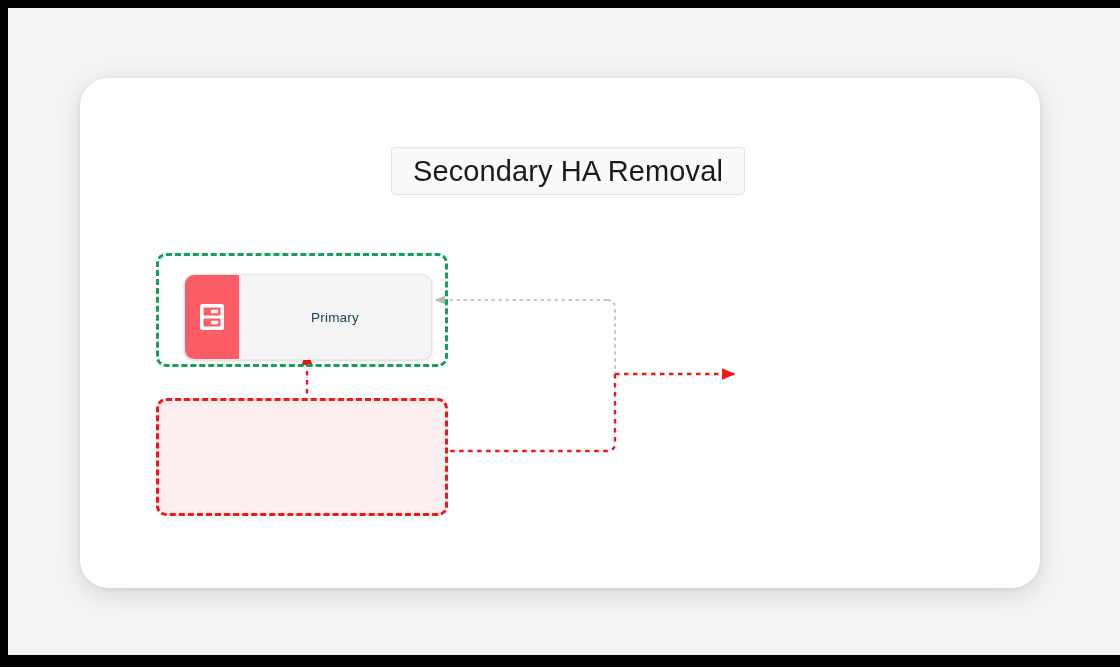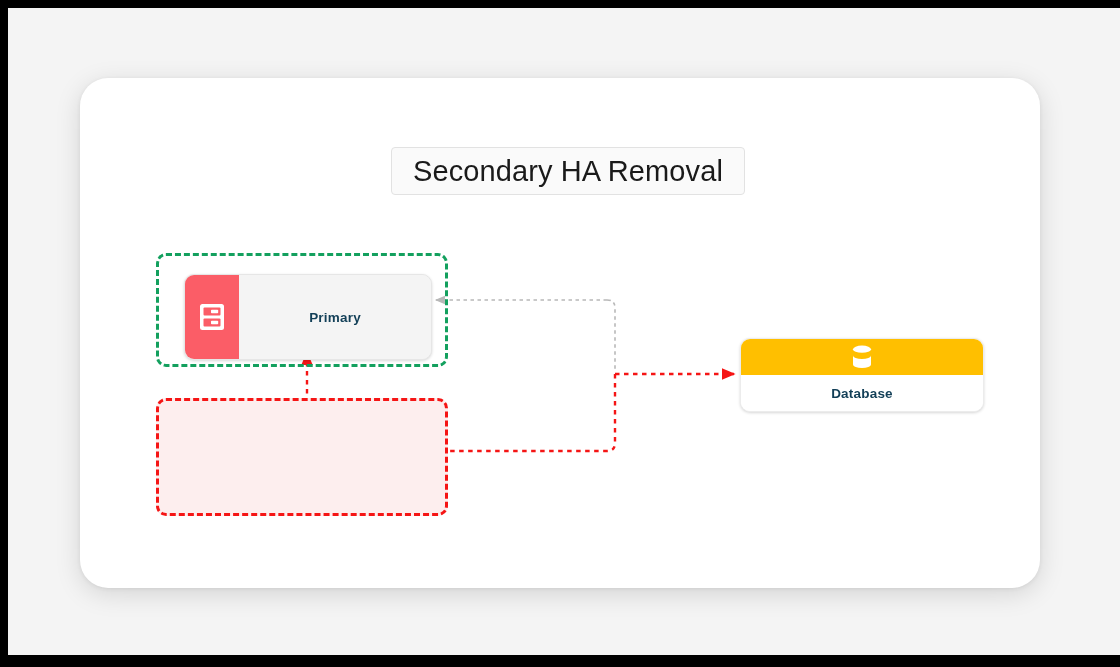--- a/index.html
+++ b/index.html
@@ -88,21 +88,21 @@
   .node-body {
     flex: 1;
     display: flex;
     align-items: center;
     justify-content: center;
     background: #f4f4f4;
   }
   .node-label {
     font-family: "Liberation Sans", sans-serif;
     font-size: 13.5px;
-    font-weight: bold;
+    font-weight: normal;
     color: #123f57;
     letter-spacing: 0.2px;
   }
   .node-db {
     display: flex;
     flex-direction: column;
     background: #ffffff;
     border: 1px solid #ececec;
   }
   .db-header {
@@ -182,26 +182,15 @@
           <rect x="12" y="7.8" width="7.2" height="3.4" rx="0.8" fill="#ffffff"></rect>
           <rect x="12" y="18.8" width="7.2" height="3.4" rx="0.8" fill="#ffffff"></rect>
         </svg>
       </div>
       <div class="node-body">
         <span class="node-label">Primary</span>
       </div>
     </div>
 
 
-    <div class="node node-db" style="left:732px; top:330px; width:242px; height:72px;">
-      <div class="db-header">
-        <svg width="24" height="26" viewBox="0 0 24 26">
-          <ellipse cx="12" cy="5.2" rx="9" ry="3.6" fill="#ffffff"></ellipse>
-          <path d="M 3 11.5 L 3 20.4 A 9 3.6 0 0 0 21 20.4 L 21 11.5 A 9 3.6 0 0 1 3 11.5 z" fill="#ffffff"></path>
-        </svg>
-      </div>
-      <div class="db-body">
-        <span class="node-label">Database</span>
-      </div>
-    </div>
 
   </div>
 </div>
 
 </body></html>

